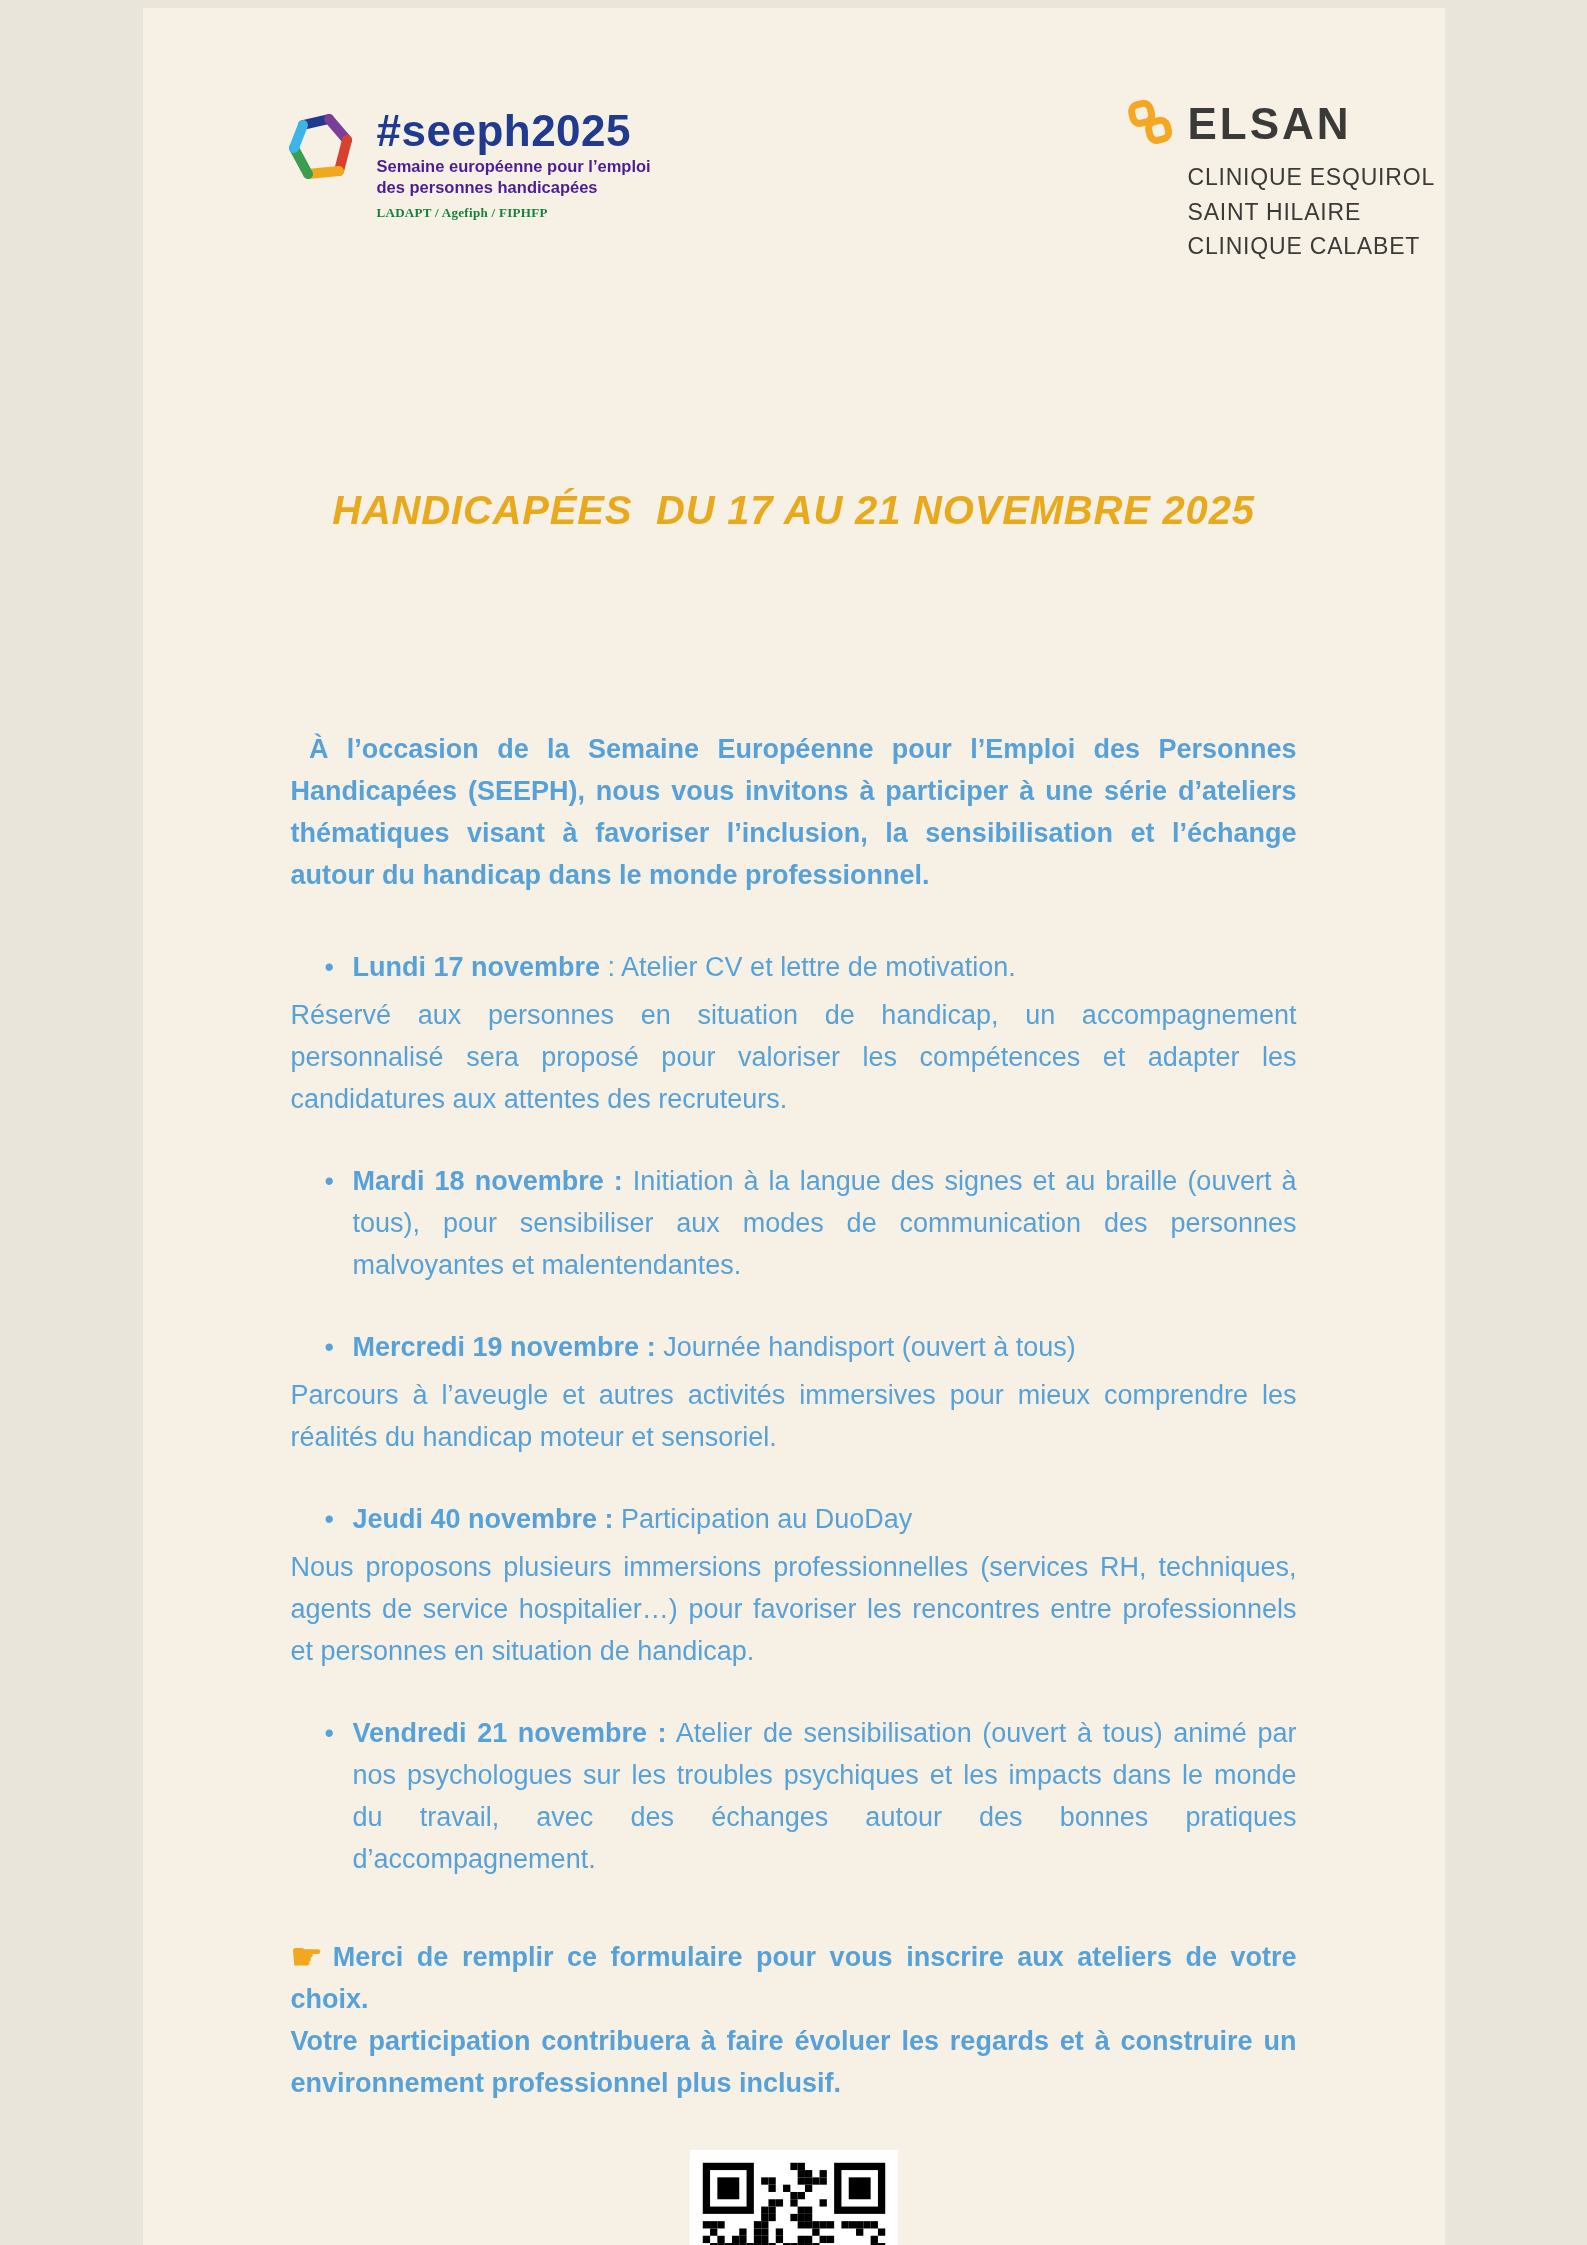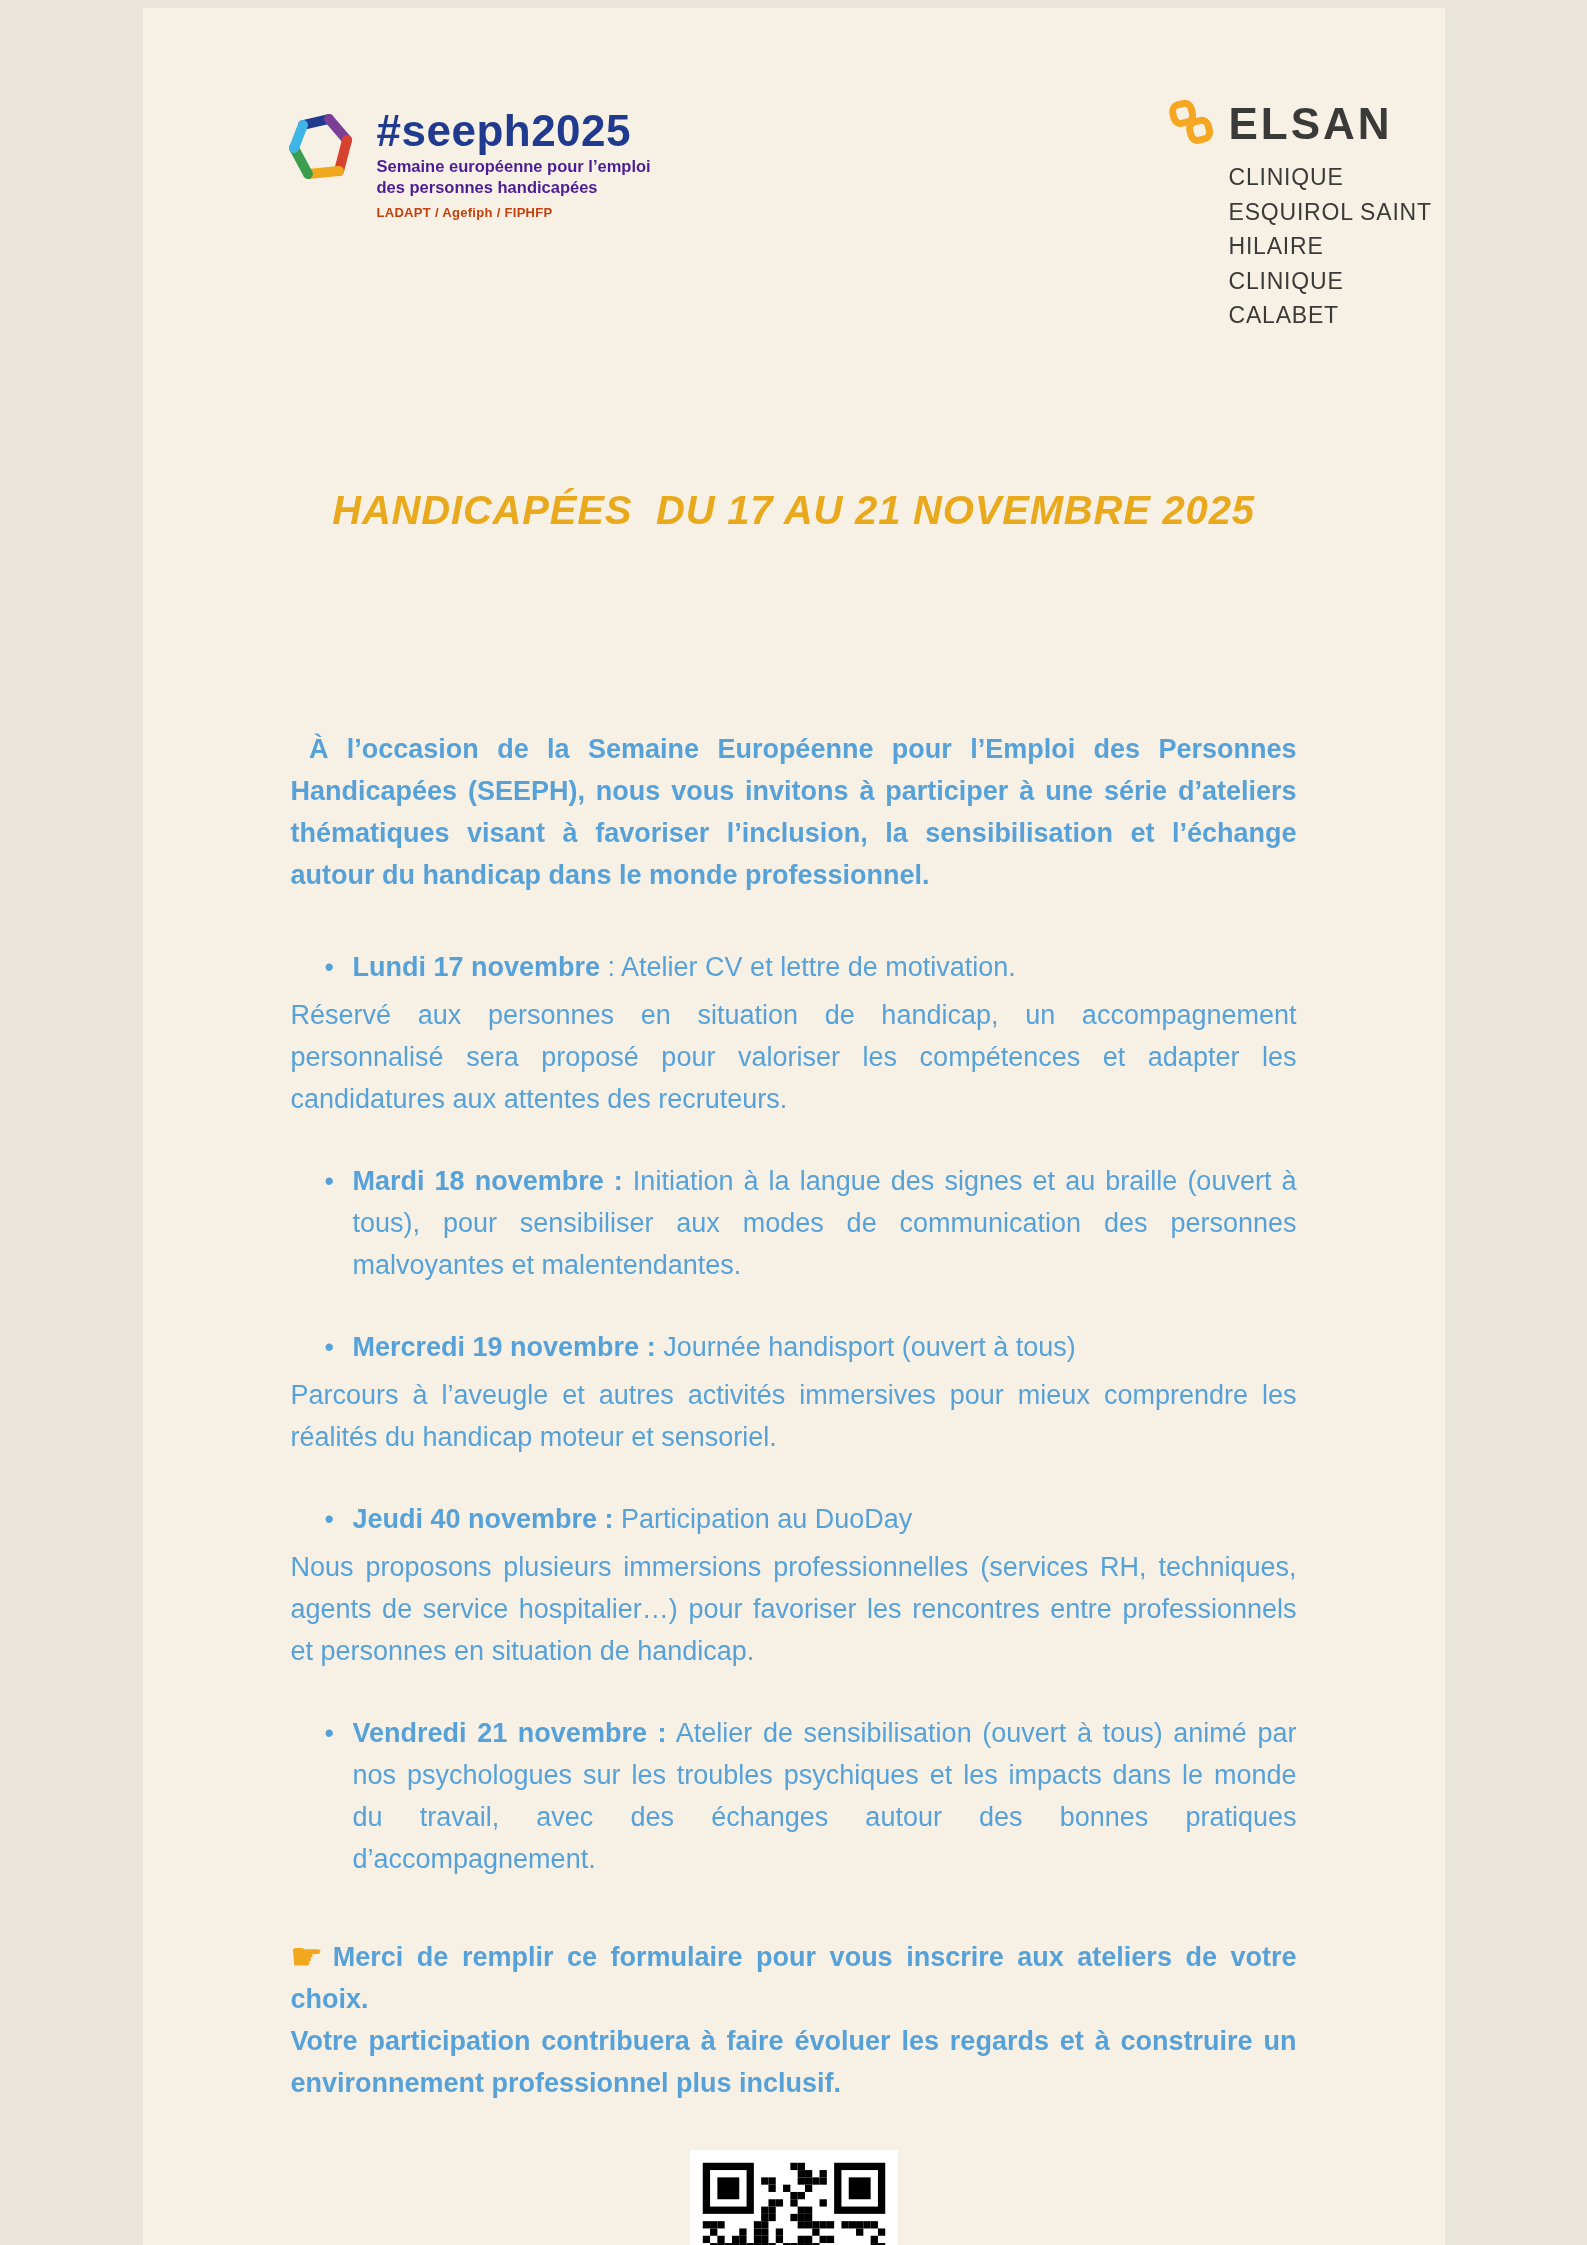--- a/index.html
+++ b/index.html
@@ -11,23 +11,23 @@
     overflow:hidden;
     font-family:"Liberation Sans", sans-serif;
   }
 
   
   .seeph-block { position:absolute; left:138px; top:100px; display:flex; gap:14px; align-items:flex-start; }
   .seeph-text  { display:flex; flex-direction:column; }
   .seeph-title { font-size:44px; font-weight:bold; color:#1f3a8e; letter-spacing:0.5px; line-height:1.05; }
   .seeph-sub   { font-size:16.5px; font-weight:bold; color:#4c1d95; line-height:1.25; margin-top:2px; }
   .seeph-sub.second { margin-top:0; }
-  .seeph-partners { font-size:13px; font-weight:bold; color:#c2410c; margin-top:8px; letter-spacing:0.3px; }
-
-  .elsan-block { position:absolute; left:1024px; top:90px; }
+  .seeph-partners { font-size:13px; font-weight:bold; color:#15803d; margin-top:8px; letter-spacing:0.3px;font-family:Liberation Serif, serif; }
+
+  .elsan-block { position:absolute; left:983px; top:90px; }
   .elsan-row   { display:flex; align-items:center; gap:14px; }
   .elsan-name  { font-size:44px; font-weight:bold; color:#3a3a39; letter-spacing:3px; }
   .elsan-clinics { margin-left:62px; margin-top:10px; }
   .elsan-clinic { font-size:23px; color:#3a3a39; letter-spacing:0.8px; line-height:1.5; }
 
   
   .event-subtitle {
     margin:352px 110px 0;
     text-align:center;
     font-weight:bold; font-style:italic;

